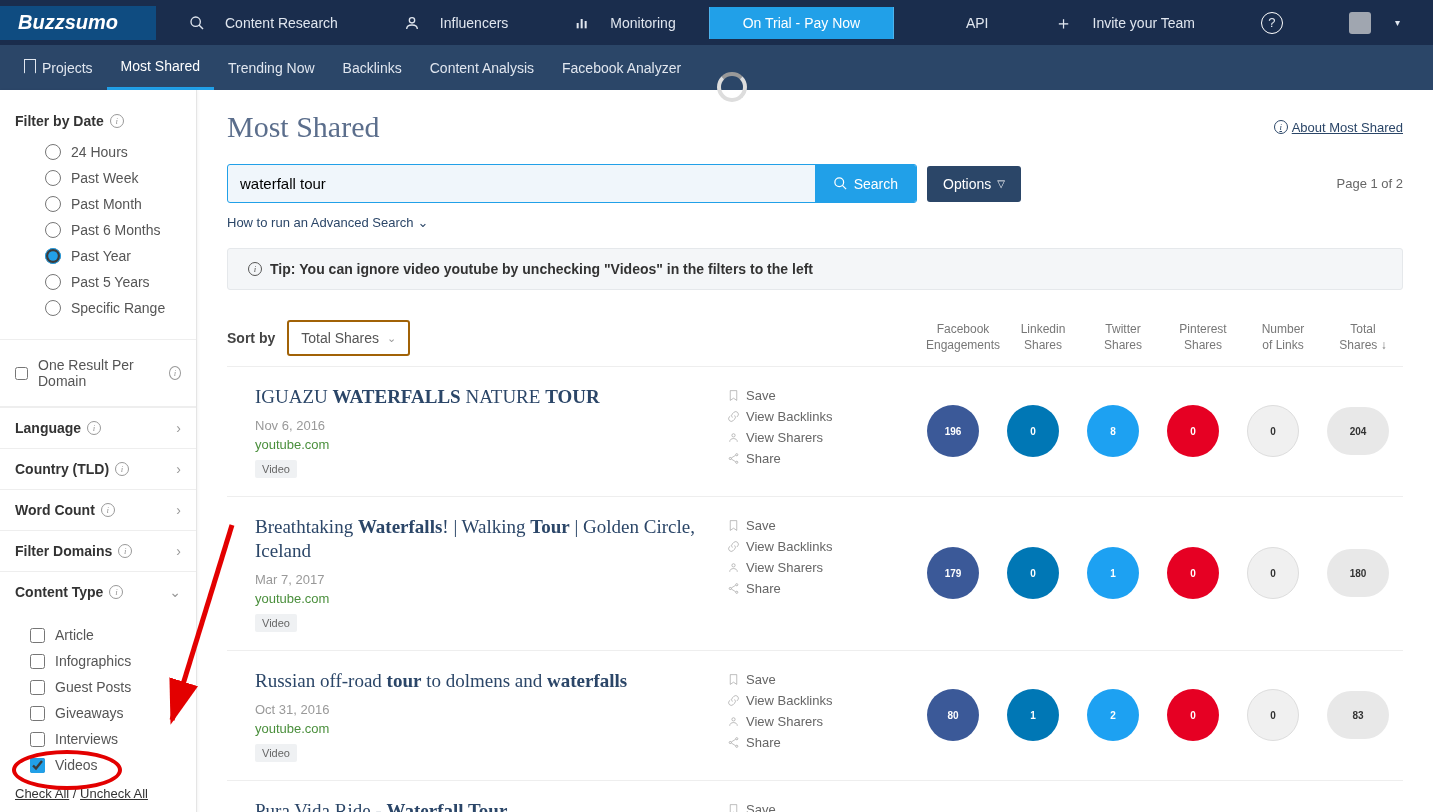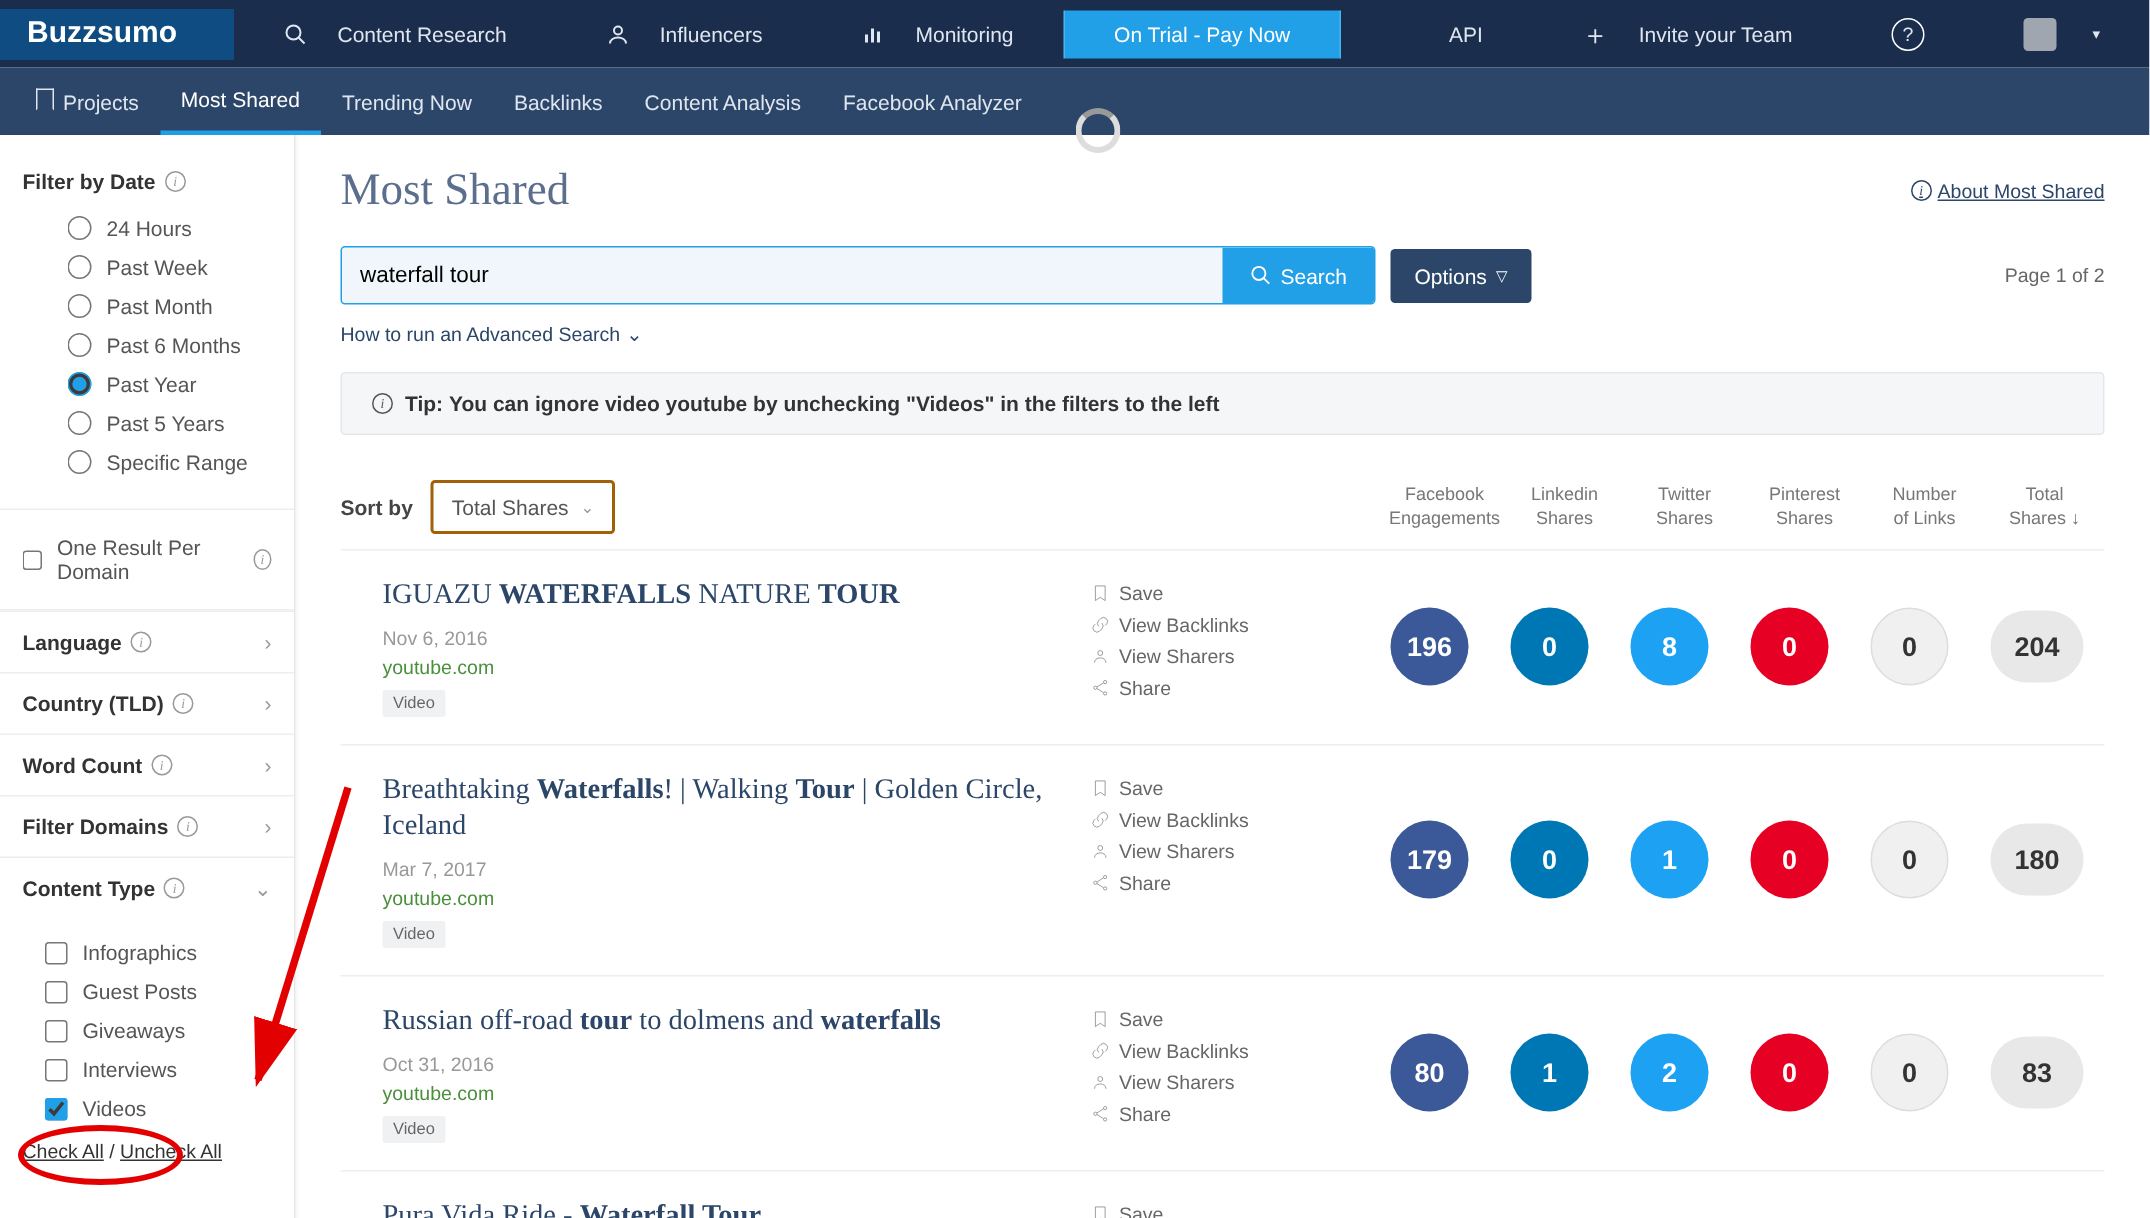--- a/index.html
+++ b/index.html
@@ -1,18 +1,18 @@
 <!DOCTYPE html>
 <html><head>
 <meta charset="utf-8">
 <style>
 * { box-sizing: border-box; margin: 0; padding: 0; }
 body { font-family: -apple-system, BlinkMacSystemFont, "Segoe UI", Helvetica, Arial, sans-serif; font-size: 14px; color: #333; background: #fff; }
 .top-bar { background: #1a2d4d; height: 45px; display: flex; align-items: center; color: #fff; }
-.logo { background: #0f4c81; height: 34px; display: flex; align-items: center; padding: 0 18px; font-size: 20px; font-weight: 600; color: #fff; }
+.logo { background: #0f4c81; height: 34px; display: flex; align-items: center; padding: 0 18px; font-size: 20px; font-weight: 600; color: #fff; font-style: italic; }
 .logo::after { content: ""; display: inline-block; width: 16px; height: 12px; margin-left: 4px; border-radius: 0 60% 0 0; }
 .nav-item { display: flex; align-items: center; padding: 0 33px; height: 32px; cursor: pointer; font-size: 14px; color: #e0e6ef; gap: 20px; }
 .nav-item.active { background: #21a0e8; color: #fff; border-left: 1px solid rgba(255,255,255,0.2); border-right: 1px solid rgba(255,255,255,0.2); }
 .nav-icon { width: 16px; height: 16px; display: inline-flex; align-items: center; justify-content: center; }
 .spacer { flex: 1; }
 .invite-plus { font-size: 18px; font-weight: 300; }
 .help-circle { width: 22px; height: 22px; border: 1.5px solid #fff; border-radius: 50%; display: flex; align-items: center; justify-content: center; font-size: 13px; }
 .avatar { width: 22px; height: 22px; background: #a0a6b0; border-radius: 3px; }
 .caret { font-size: 10px; margin-left: 4px; }
 .sub-bar { background: #2b4668; height: 45px; display: flex; align-items: center; color: #fff; padding-left: 10px; }
@@ -57,21 +57,21 @@
 .result-info { flex: 0 0 500px; padding-left: 28px; }
 .result-title { color: #2b4668; font-size: 19px; font-family: Georgia, serif; font-weight: 400; line-height: 1.3; cursor: pointer; }
 .result-title b { font-weight: 700; }
 .result-meta { margin: 8px 0 4px 0; font-size: 13px; color: #999; }
 .result-domain { color: #4a8f3c; font-size: 13px; }
 .video-tag { display: inline-block; background: #eff1f3; color: #666; font-size: 11px; padding: 3px 7px; margin-top: 8px; border-radius: 2px; }
 .result-actions { width: 140px; font-size: 13px; color: #666; }
 .action-link { display: flex; align-items: center; gap: 6px; padding: 3px 0; cursor: pointer; }
 .action-link svg { width: 13px; height: 13px; stroke: #888; fill: none; }
 .result-stats { display: flex; gap: 0; margin-left: auto; align-items: center; }
-.stat-bubble { width: 52px; height: 52px; border-radius: 50%; display: flex; align-items: center; justify-content: center; color: #fff; font-weight: 700; font-size: 18px; margin: 0 14px; }
+.stat-bubble { width: 52px; height: 52px; border-radius: 50%; display: flex; align-items: center; justify-content: center; color: #fff; font-weight: 700; font-size: 10px; margin: 0 14px; }
 .fb { background: #3b5998; }
 .li { background: #0077b5; }
 .tw { background: #1da1f2; }
 .pi { background: #e60023; }
 .nl { background: #f0f0f0; color: #333; border: 1px solid #ddd; }
 .ts { background: #e8e8e8; color: #333; width: 62px; height: 48px; border-radius: 24px; }
 .red-circle { position: absolute; border: 4px solid #e30000; border-radius: 50%; width: 110px; height: 40px; pointer-events: none; }
 .red-arrow { position: absolute; pointer-events: none; }
 .one-result-row { padding: 12px 15px; border-top: 1px solid #eee; border-bottom: 1px solid #eee; margin-top: 10px; }
 .spinner-overlay { position: fixed; top: 72px; left: 50%; width: 30px; height: 30px; border: 4px solid #ddd; border-top-color: #999; border-radius: 50%; z-index: 100; }
@@ -215,20 +215,24 @@
     <div class="filter-row">
         <h4>
           <span>Content Type</span>
           <span class="info-dot">i</span>
         </h4>
         <span class="chevron">⌄</span>
       </div>
     <div class="check-list" id="type-checks" style="position:relative">
         <label class="check-item">
           <input type="checkbox" style="">
+          <span>Article</span>
+        </label>
+        <label class="check-item">
+          <input type="checkbox" style="">
           <span>Infographics</span>
         </label>
         <label class="check-item">
           <input type="checkbox" style="">
           <span>Guest Posts</span>
         </label>
         <label class="check-item">
           <input type="checkbox" style="">
           <span>Giveaways</span>
         </label>

